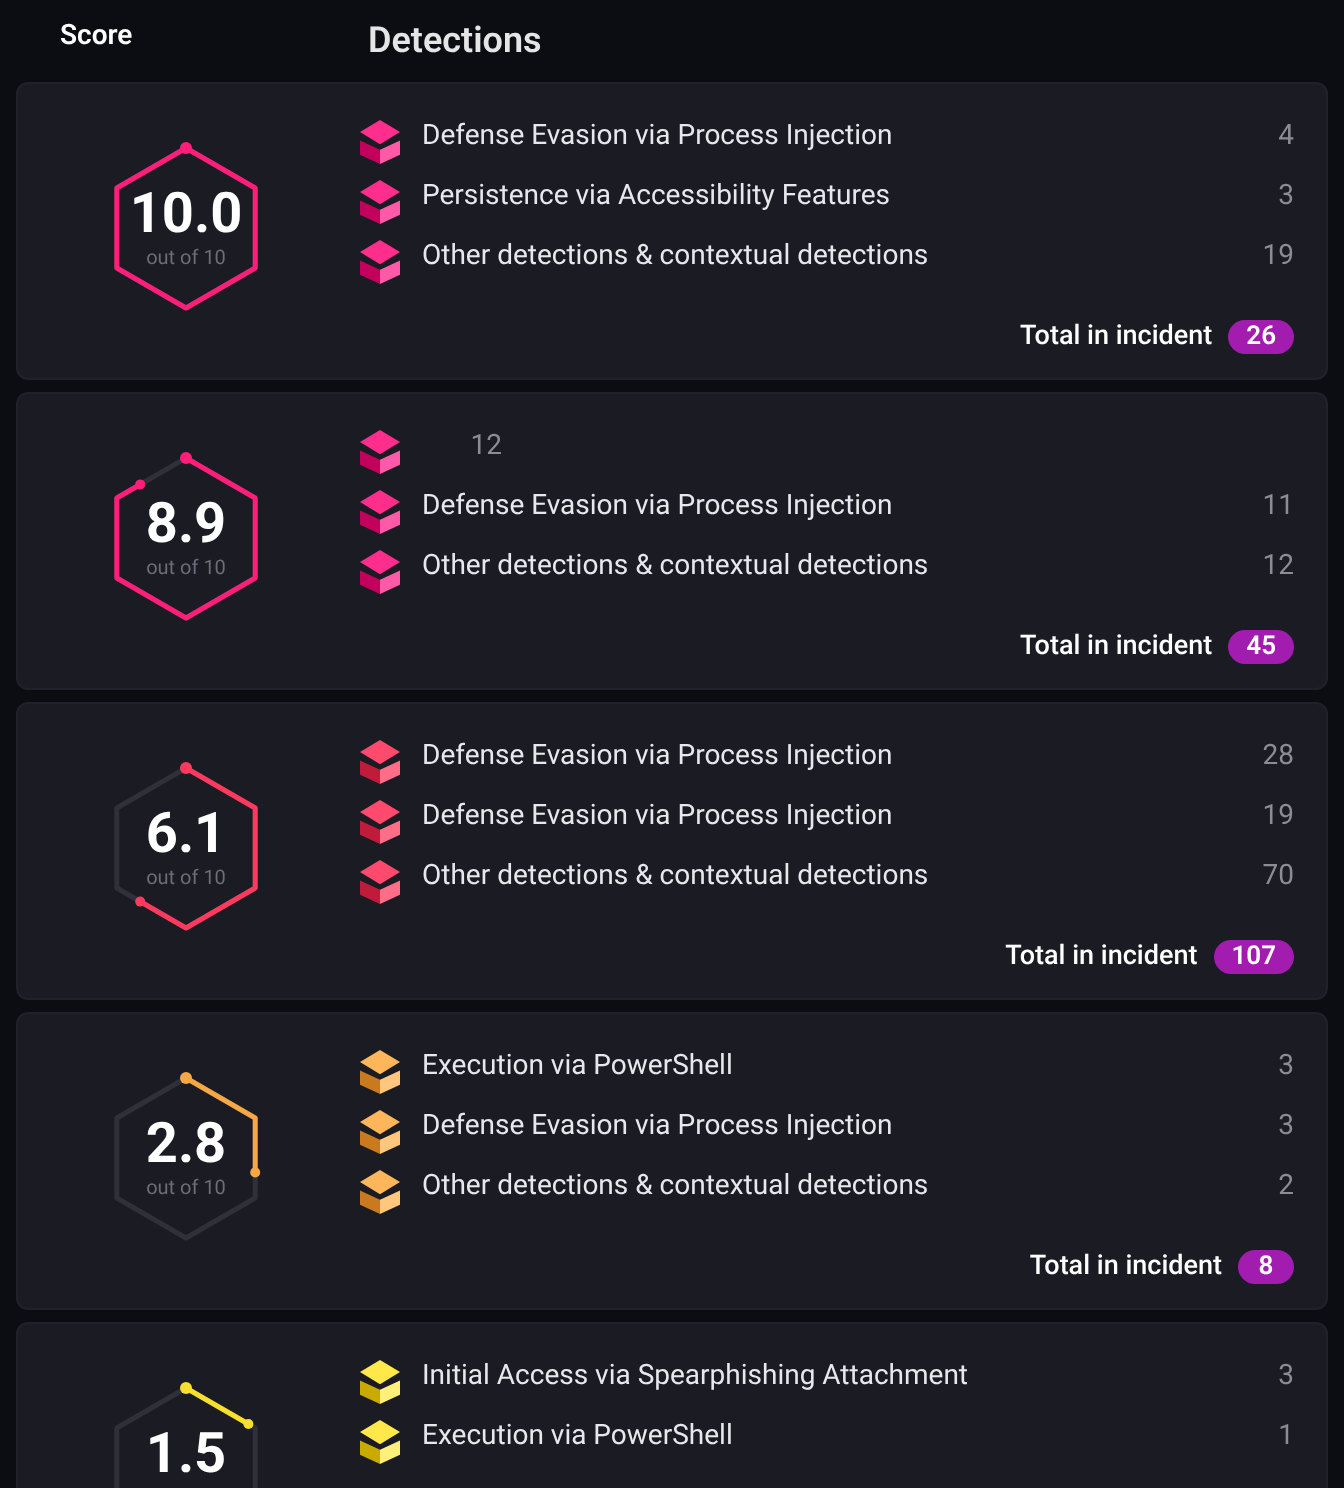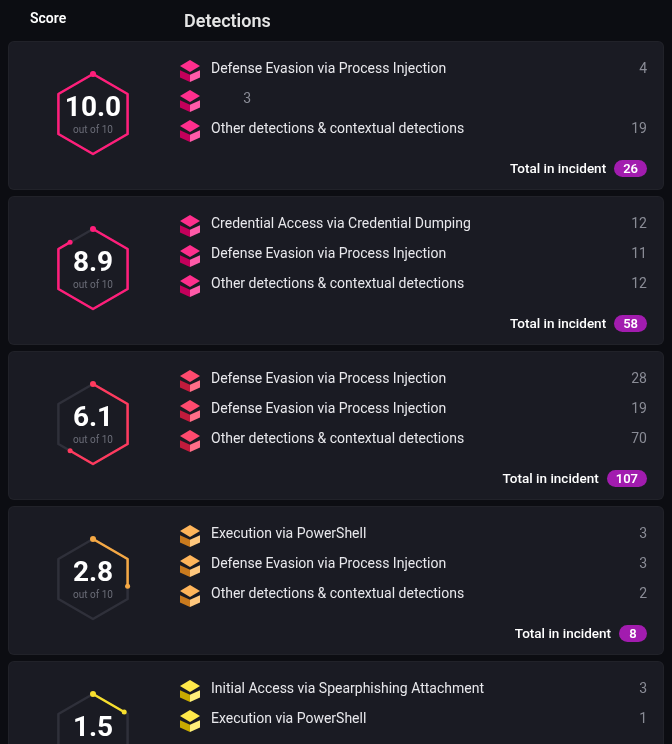--- a/index.html
+++ b/index.html
@@ -198,20 +198,21 @@
             <span class="det-count">4</span>
           </div>
           <div class="det-row">
             <span class="det-icon">
               <span class="cube">
     <span class="top" style="background:#ff2e8c"></span>
     <span class="left" style="background:#c3005b"></span>
     <span class="right" style="background:#ff5aa8"></span>
   </span>
             </span>
+            <span class="det-label">Persistence via Accessibility Features</span>
             <span class="det-count">3</span>
           </div>
           <div class="det-row">
             <span class="det-icon">
               <span class="cube">
     <span class="top" style="background:#ff2e8c"></span>
     <span class="left" style="background:#c3005b"></span>
     <span class="right" style="background:#ff5aa8"></span>
   </span>
             </span>
@@ -239,21 +240,20 @@
         </div>
         <div class="det-col">
           <div class="det-row">
             <span class="det-icon">
               <span class="cube">
     <span class="top" style="background:#ff2e8c"></span>
     <span class="left" style="background:#c3005b"></span>
     <span class="right" style="background:#ff5aa8"></span>
   </span>
             </span>
-            <span class="det-label">Credential Access via Credential Dumping</span>
             <span class="det-count">12</span>
           </div>
           <div class="det-row">
             <span class="det-icon">
               <span class="cube">
     <span class="top" style="background:#ff2e8c"></span>
     <span class="left" style="background:#c3005b"></span>
     <span class="right" style="background:#ff5aa8"></span>
   </span>
             </span>
@@ -266,21 +266,21 @@
     <span class="top" style="background:#ff2e8c"></span>
     <span class="left" style="background:#c3005b"></span>
     <span class="right" style="background:#ff5aa8"></span>
   </span>
             </span>
             <span class="det-label">Other detections &amp; contextual detections</span>
             <span class="det-count">12</span>
           </div>
           <div class="total-row">
             <span class="total-label">Total in incident</span>
-            <span class="total-badge">58</span>
+            <span class="total-badge">45</span>
           </div>
         </div>
       </div>
       <div class="card">
         <div class="score-col">
           <div class="hex">
             <svg viewBox="0 0 92 104">
               <path d="M 46.0 12.0 L 80.6 32.0 L 80.6 72.0 L 46.0 92.0 L 11.4 72.0 L 11.4 32.0 Z" fill="none" stroke="#2f303a" stroke-width="2.5" stroke-linejoin="round"></path>
               <path d="M 46.0 12.0 L 80.6 32.0 L 80.6 72.0 L 46.0 92.0 L 11.4 72.0 L 11.4 32.0 Z" fill="none" stroke="#ff3a5e" stroke-width="2.5" stroke-linejoin="round" stroke-linecap="round" stroke-dasharray="146.4 288.0"></path>
               <circle cx="46" cy="12" r="3" fill="#ff3a5e"></circle>

